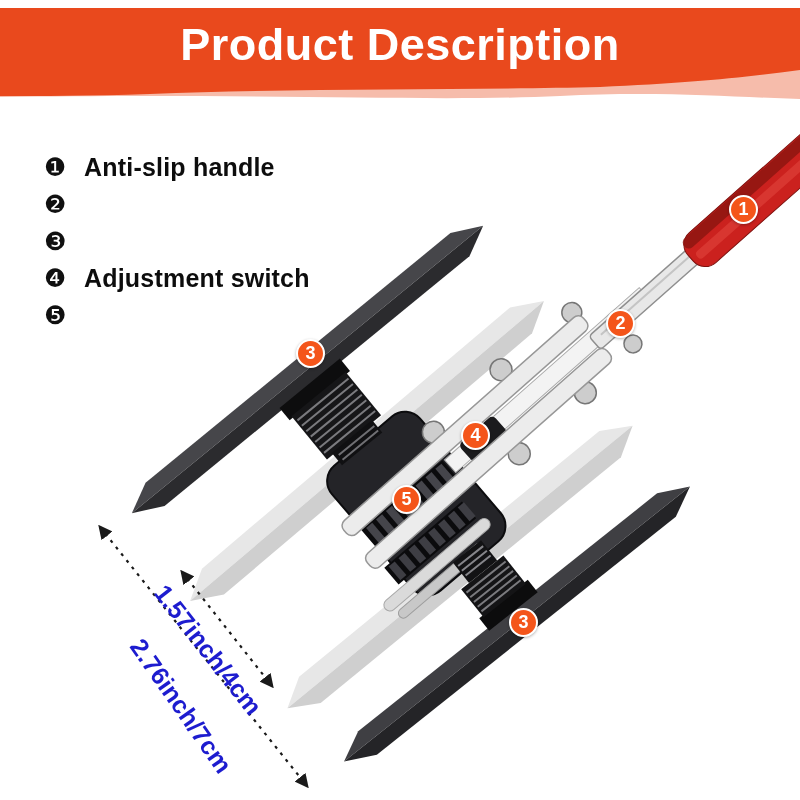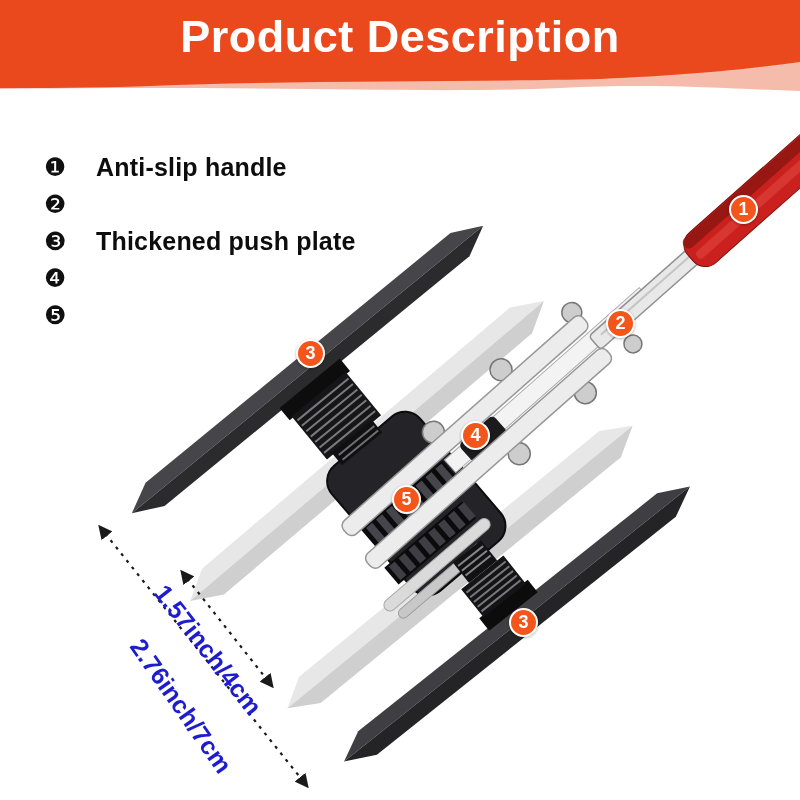--- a/index.html
+++ b/index.html
@@ -2,35 +2,35 @@
 <html><head>
 <meta charset="utf-8">
 <style>
   html,body{margin:0;padding:0;}
   body{
     width:800px;height:800px;position:relative;overflow:hidden;
     background:#ffffff;font-family:"Liberation Sans",sans-serif;
   }
   .stage{position:absolute;inset:0;width:800px;height:800px;}
   
-  .banner{position:absolute;top:0;left:0;width:800px;height:110px;}
+  .banner{position:absolute;top:8px;left:0;width:800px;height:110px;}
   .banner svg{display:block;}
   .banner-title{
     position:absolute;top:11px;left:0;width:100%;text-align:center;
     font-size:45px;font-weight:bold;color:#ffffff;letter-spacing:0.5px;
   }
   
   .features{position:absolute;left:44px;top:149px;z-index:5;}
   .feature-row{display:flex;align-items:center;height:37px;}
   .feature-bullet{
     font-family:"DejaVu Sans","Liberation Sans",sans-serif;
     font-size:25px;color:#101010;width:36px;line-height:37px;
   }
   .feature-label{
-    font-size:25px;font-weight:bold;color:#0d0d0d;margin-left:16px;
+    font-size:25px;font-weight:bold;color:#0d0d0d;margin-left:4px;
     white-space:nowrap;letter-spacing:0.2px;
   }
   
   .art{position:absolute;inset:0;z-index:1;}
   
   .callout{
     position:absolute;width:29px;height:29px;border-radius:50%;
     background:#f4551a;border:2px solid #ffffff;box-sizing:border-box;
     color:#fff;font-weight:bold;font-size:18px;line-height:25px;
     text-align:center;z-index:10;box-shadow:0 1px 3px rgba(0,0,0,.3);
@@ -156,24 +156,24 @@
   <div class="features">
     <div class="feature-row">
       <span class="feature-bullet">❶</span>
       <span class="feature-label">Anti-slip handle</span>
     </div>
     <div class="feature-row">
       <span class="feature-bullet">❷</span>
     </div>
     <div class="feature-row">
       <span class="feature-bullet">❸</span>
-      <span class="feature-label">Thickened push plate</span>
     </div>
     <div class="feature-row">
       <span class="feature-bullet">❹</span>
+      <span class="feature-label">Adjustment switch</span>
     </div>
     <div class="feature-row">
       <span class="feature-bullet">❺</span>
     </div>
   </div>
 
   <div class="callout" style="left:729px;top:195px;">1</div>
   <div class="callout" style="left:606px;top:309px;">2</div>
   <div class="callout" style="left:296px;top:339px;">3</div>
   <div class="callout" style="left:461px;top:421px;">4</div>

